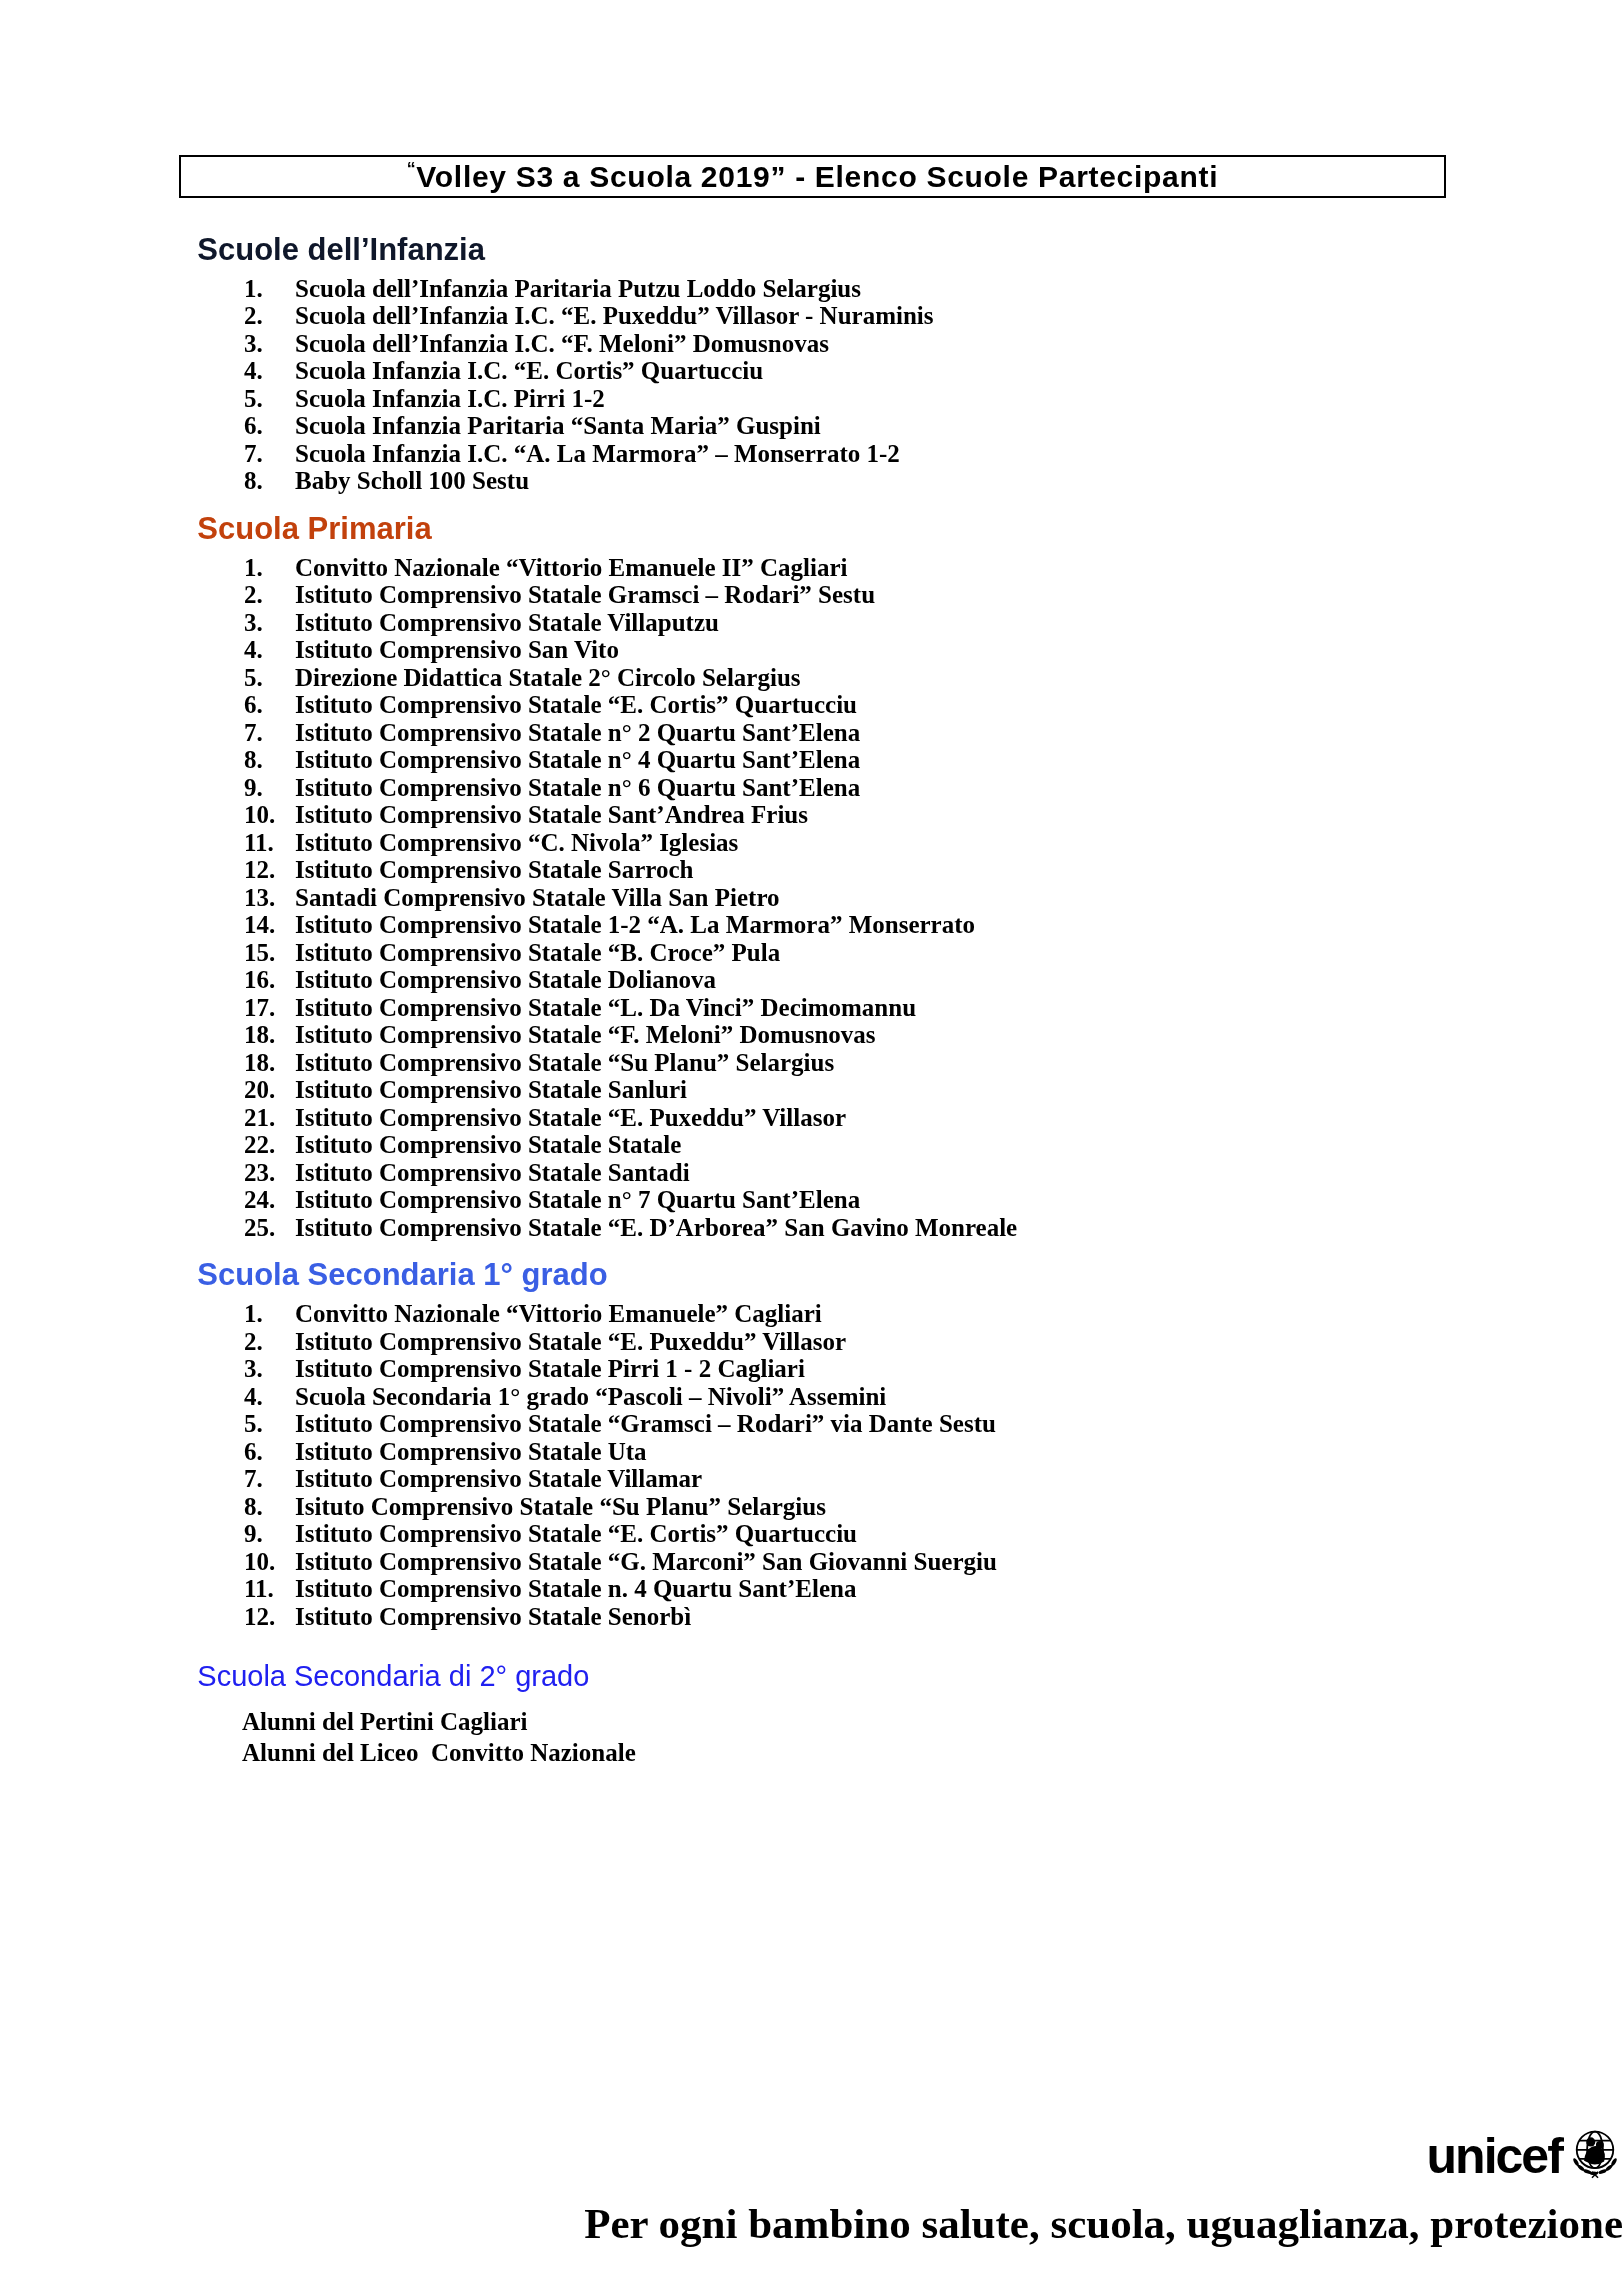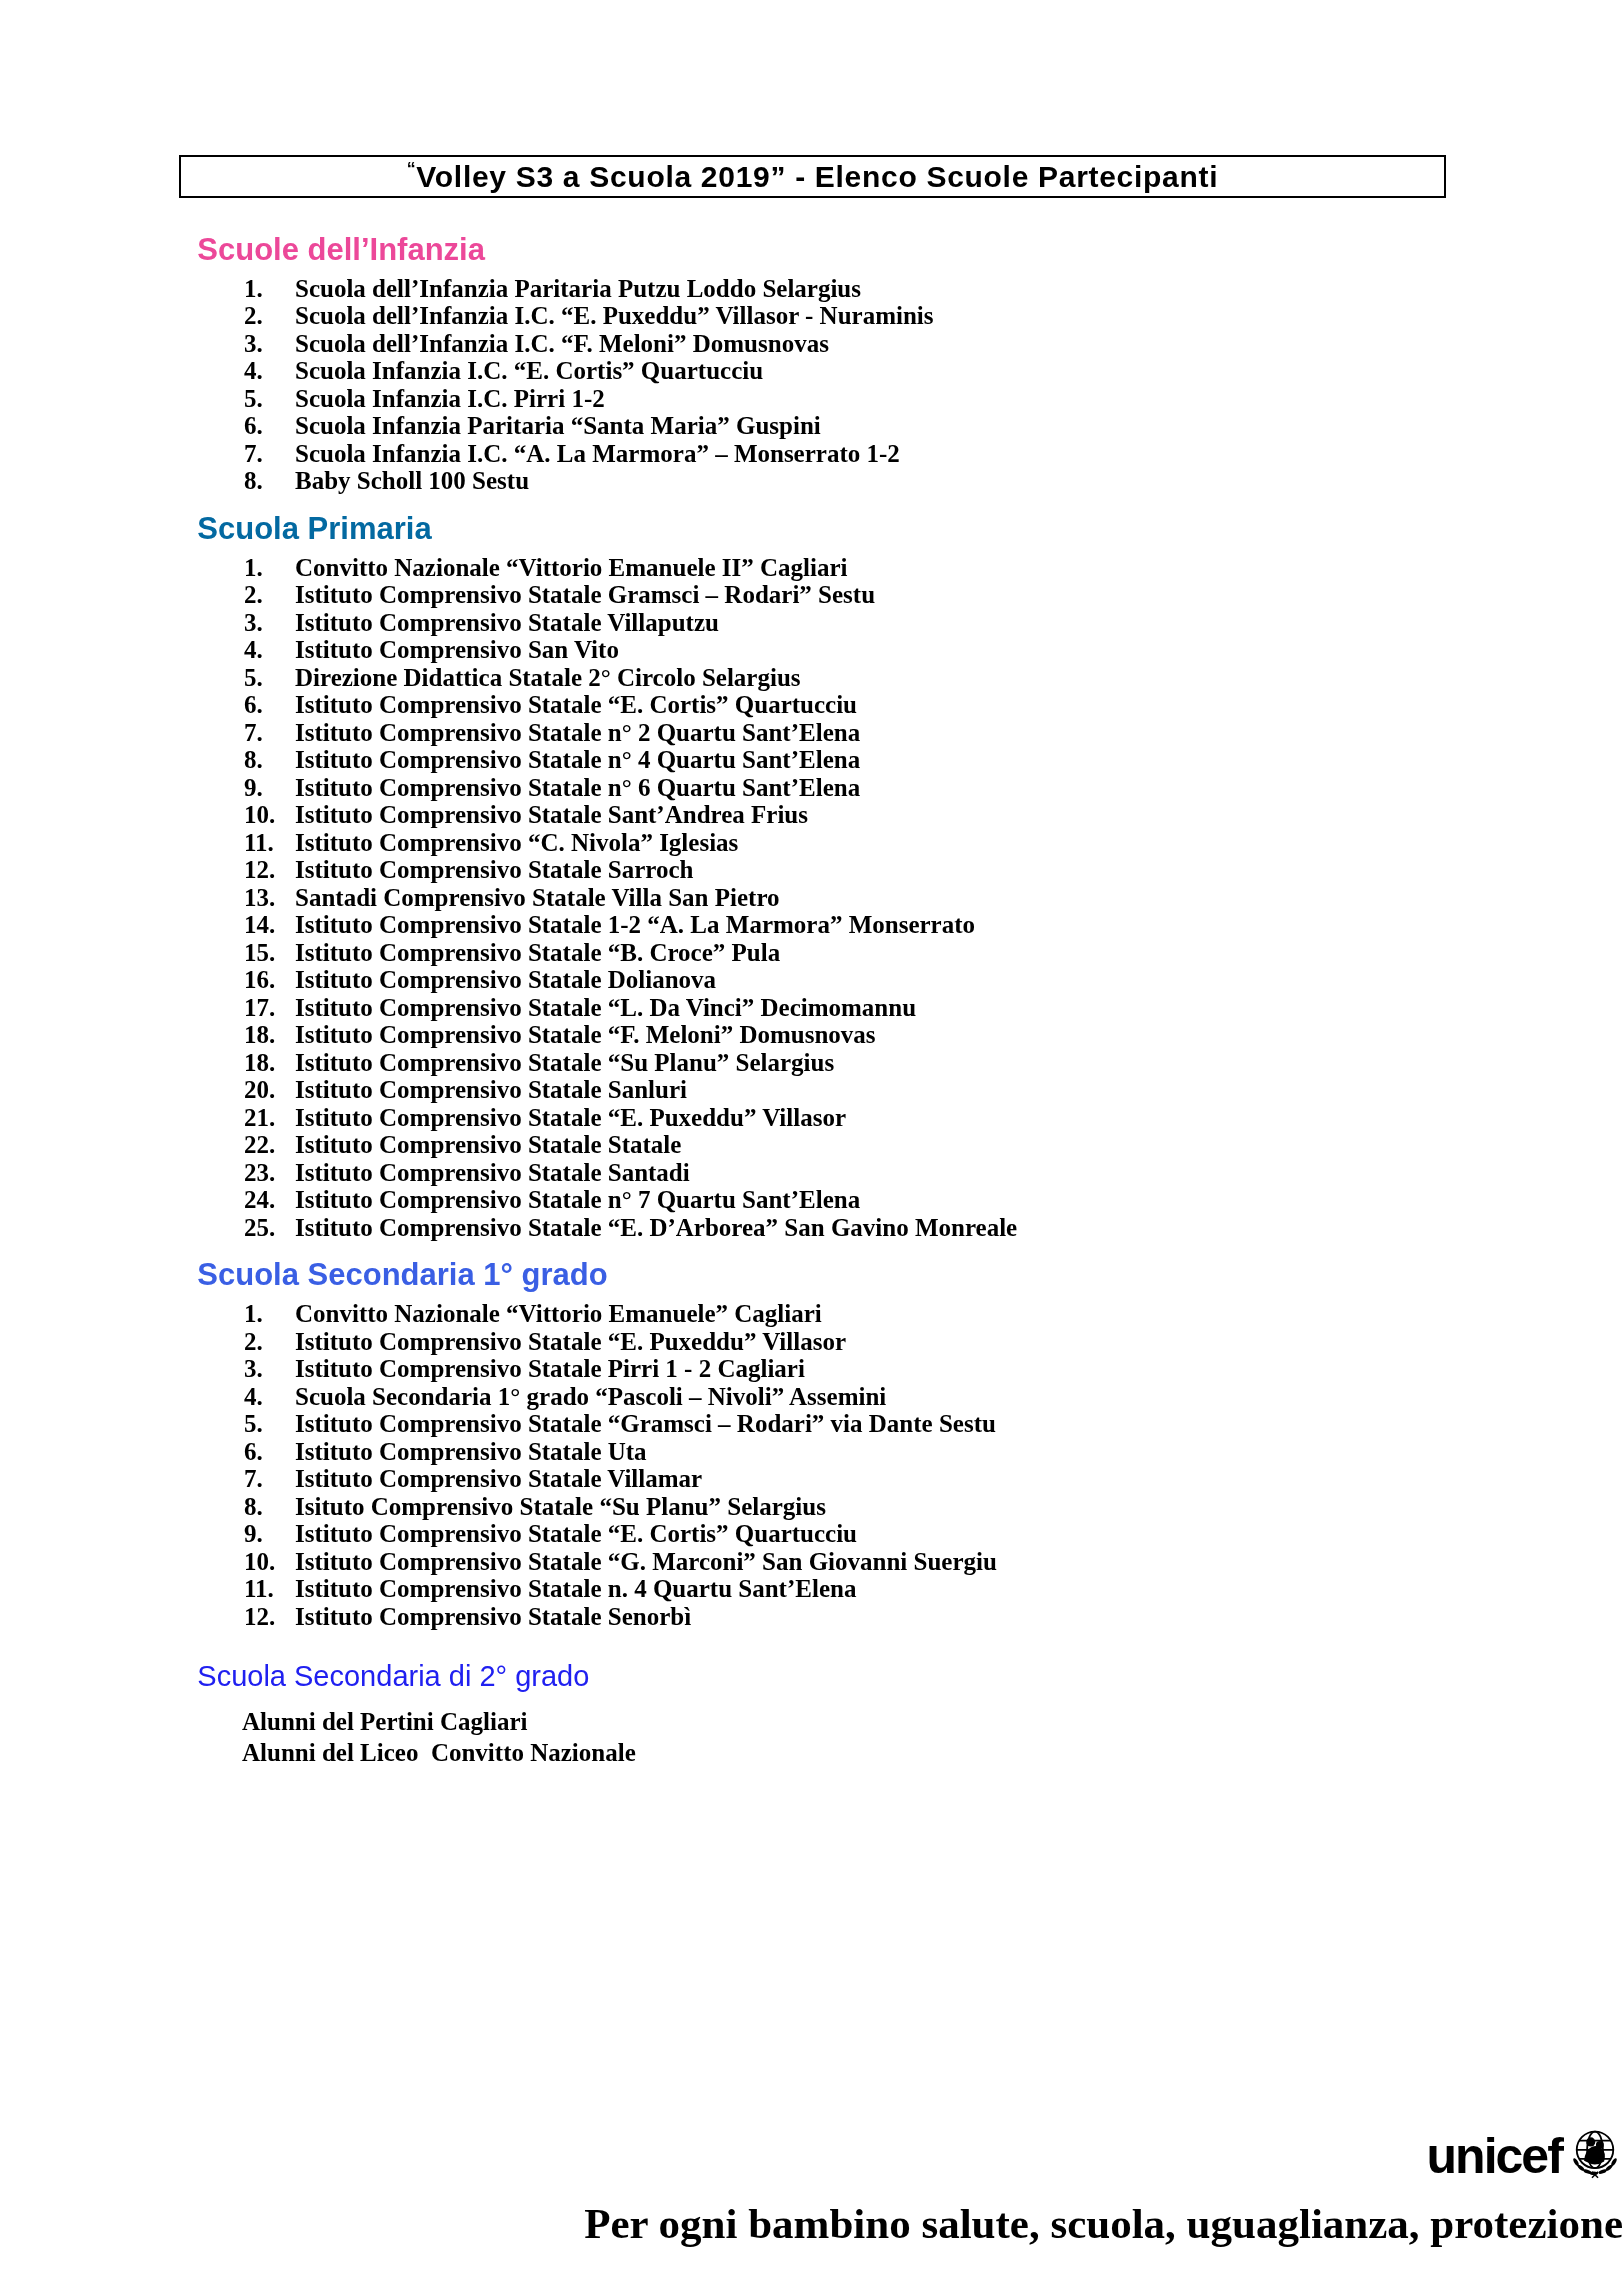--- a/index.html
+++ b/index.html
@@ -62,21 +62,21 @@
   }
 </style>
 </head>
 <body>
 
 <div class="page">
   <div class="content">
 
     <div class="title-box"><span class="tq">“</span><span>Volley S3 a Scuola 2019” - Elenco Scuole Partecipanti</span></div>
 
-    <h1 class="h-bold blue1" style="color: #ec4899;">Scuole dell’Infanzia</h1>
+    <h1 class="h-bold blue1" style="color: #0f172a;">Scuole dell’Infanzia</h1>
     <div class="list">
         <div class="li">
           <span class="num">1.</span>
           <span class="txt">Scuola dell’Infanzia Paritaria Putzu Loddo Selargius</span>
         </div>
         <div class="li">
           <span class="num">2.</span>
           <span class="txt">Scuola dell’Infanzia I.C. “E. Puxeddu” Villasor - Nuraminis</span>
         </div>
         <div class="li">
@@ -98,21 +98,21 @@
         <div class="li">
           <span class="num">7.</span>
           <span class="txt">Scuola Infanzia I.C. “A. La Marmora” – Monserrato 1-2</span>
         </div>
         <div class="li">
           <span class="num">8.</span>
           <span class="txt">Baby Scholl 100 Sestu</span>
         </div>
       </div>
 
-    <h1 class="h-bold tight blue1" style="color: #0369a1;">Scuola Primaria</h1>
+    <h1 class="h-bold tight blue1" style="color: #c2410c;">Scuola Primaria</h1>
     <div class="list">
         <div class="li">
           <span class="num">1.</span>
           <span class="txt">Convitto Nazionale “Vittorio Emanuele II” Cagliari</span>
         </div>
         <div class="li">
           <span class="num">2.</span>
           <span class="txt">Istituto Comprensivo Statale Gramsci – Rodari” Sestu</span>
         </div>
         <div class="li">

